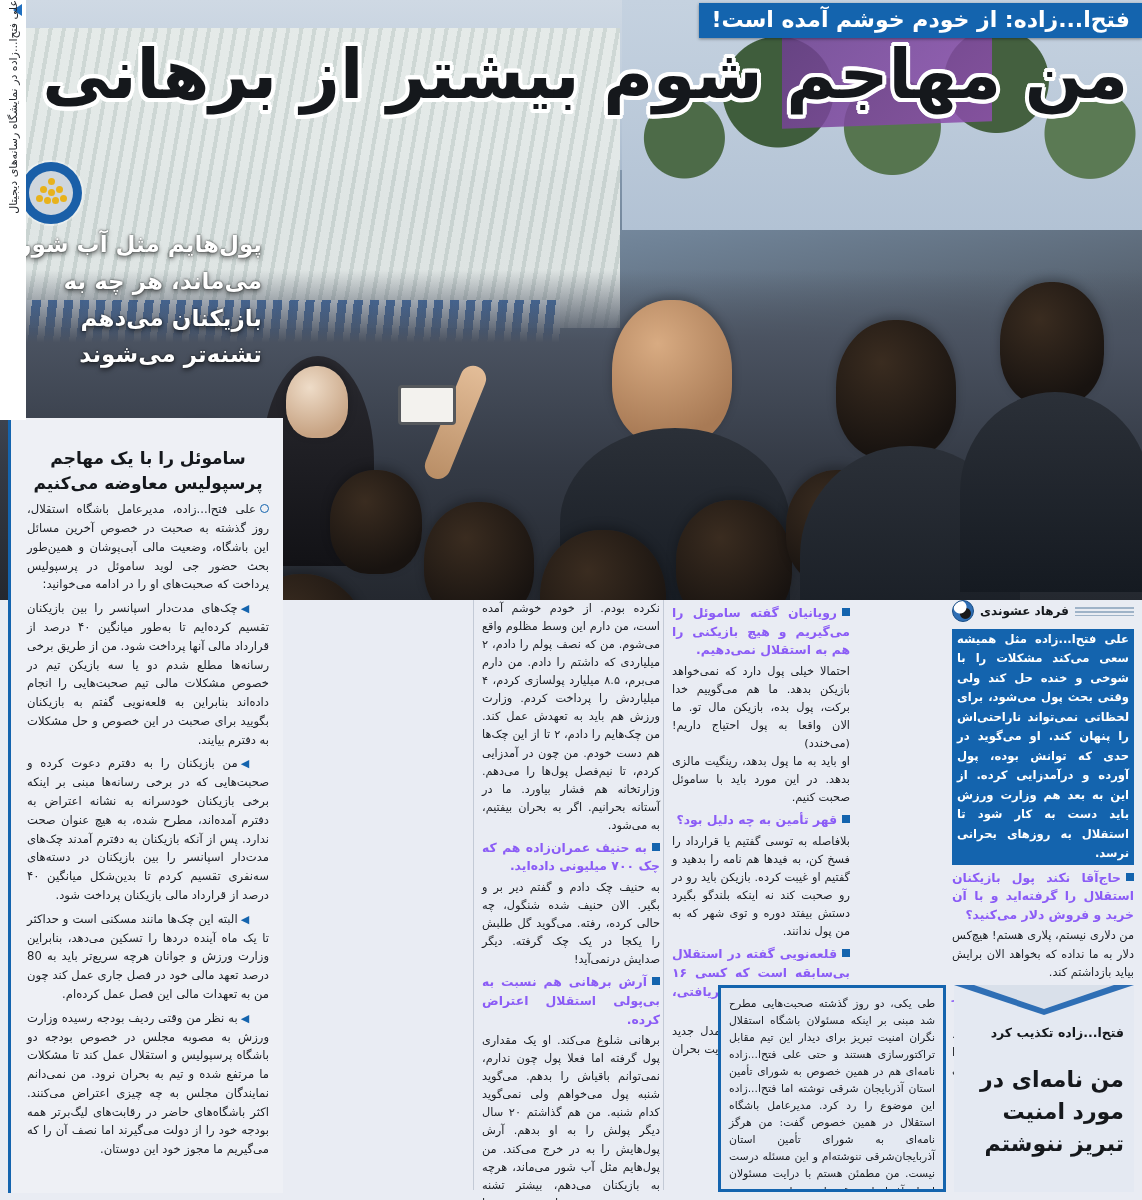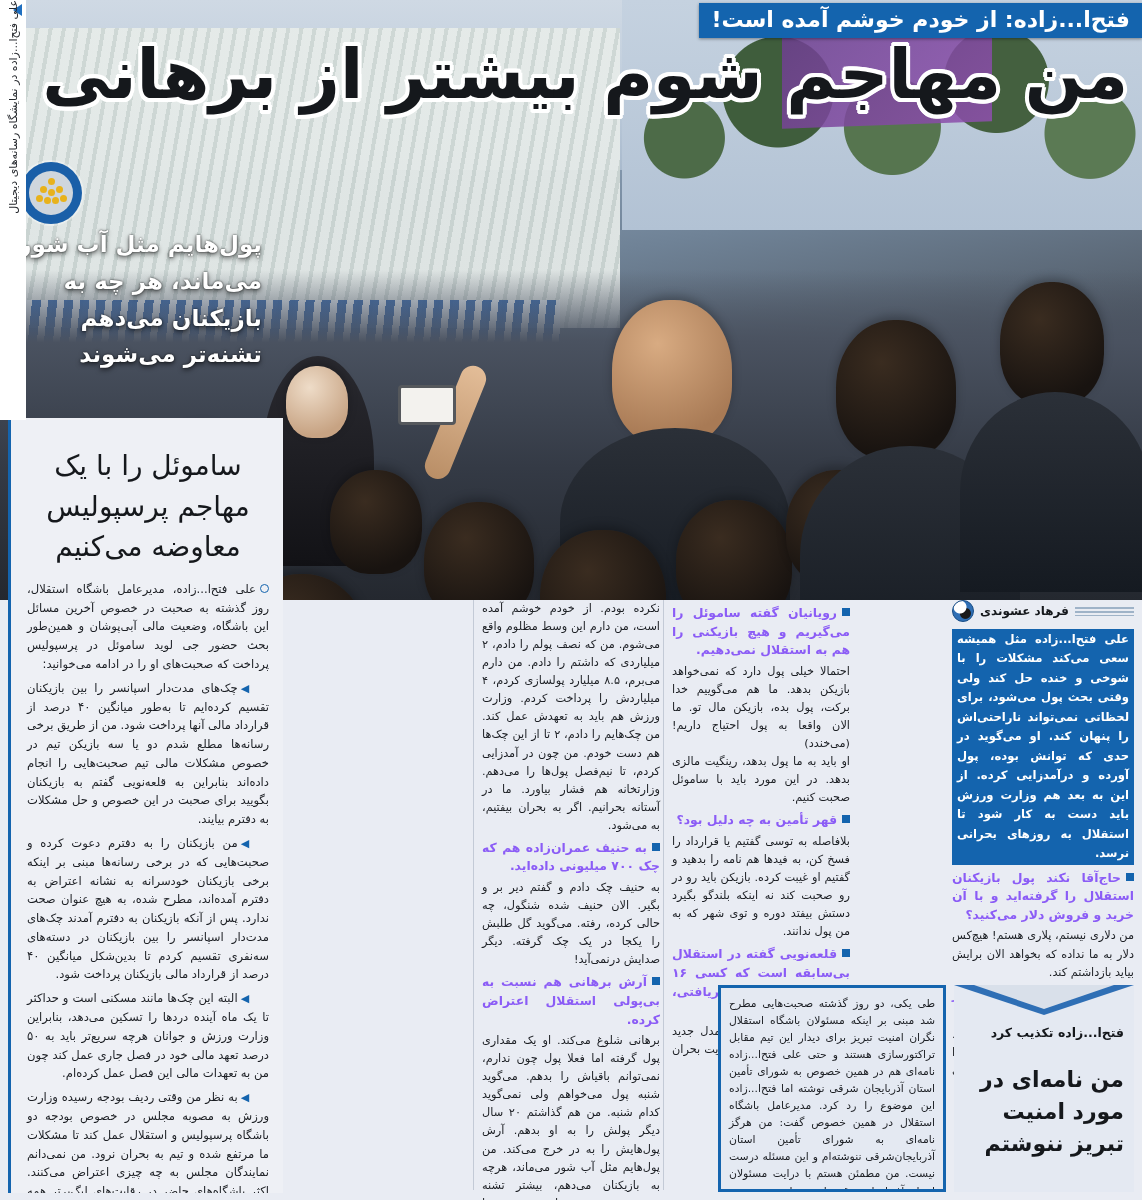--- a/index.html
+++ b/index.html
@@ -190,23 +190,23 @@
   .leftcol {
     position:absolute; left:8px; top:418px;
     width:275px; height:775px;
     background:#eef0f5;
     border-left:3px solid #1464ae;
     padding:28px 14px 10px 16px;
     z-index:20;
     overflow:hidden;
   }
   .subhead {
-    font-size:28px;font-weight:normal;color:#15181c;
+    font-size:17px;font-weight:bold;color:#15181c;
     text-align:center;line-height:1.45;letter-spacing:-0.7px;
-    margin-bottom:12px;
+    margin-bottom:5px;
   }
   .bodytext {
     font-size:11.6px; line-height:1.62; color:#1c1f24;
     text-align:justify; letter-spacing:-0.1px;
   }
   .bodytext p { margin-bottom:5px; }
   .bodytext p.ind { text-indent:10px; }
   .q-marker {
     display:inline-block; width:9px;height:9px;
     border:1.6px solid #1464ae; border-radius:50%;
@@ -383,21 +383,21 @@
 
   <div class="pullquote">پول‌هایم مثل آب شور می‌ماند، هر چه به بازیکنان می‌دهم تشنه‌تر می‌شوند</div>
 
   <div class="leftcol">
 
     <div class="subhead">ساموئل را با یک مهاجم پرسپولیس معاوضه می‌کنیم</div>
     <div class="bodytext">
       <p><span class="q-marker"></span><span>علی فتح‌ا...زاده، مدیرعامل باشگاه استقلال، روز گذشته به صحبت در خصوص آخرین مسائل این باشگاه، وضعیت مالی آبی‌پوشان و همین‌طور بحث حضور جی لوید ساموئل در پرسپولیس پرداخت که صحبت‌های او را در ادامه می‌خوانید:</span></p>
       <p class="ind"><span class="arrow-marker">◀</span><span>چک‌های مدت‌دار اسپانسر را بین بازیکنان تقسیم کرده‌ایم تا به‌طور میانگین ۴۰ درصد از قرارداد مالی آنها پرداخت شود. من از طریق برخی رسانه‌ها مطلع شدم دو یا سه بازیکن تیم در خصوص مشکلات مالی تیم صحبت‌هایی را انجام داده‌اند بنابراین به قلعه‌نویی گفتم به بازیکنان بگویید برای صحبت در این خصوص و حل مشکلات به دفترم بیایند.</span></p>
       <p class="ind"><span class="arrow-marker">◀</span><span>من بازیکنان را به دفترم دعوت کرده و صحبت‌هایی که در برخی رسانه‌ها مبنی بر اینکه برخی بازیکنان خودسرانه به نشانه اعتراض به دفترم آمده‌اند، مطرح شده، به هیچ عنوان صحت ندارد. پس از آنکه بازیکنان به دفترم آمدند چک‌های مدت‌دار اسپانسر را بین بازیکنان در دسته‌های سه‌نفری تقسیم کردم تا بدین‌شکل میانگین ۴۰ درصد از قرارداد مالی بازیکنان پرداخت شود.</span></p>
-      <p class="ind"><span class="arrow-marker">◀</span><span>البته این چک‌ها مانند مسکنی است و حداکثر تا یک ماه آینده دردها را تسکین می‌دهد، بنابراین وزارت ورزش و جوانان هرچه سریع‌تر باید به ۵۰ درصد تعهد مالی خود در فصل جاری عمل کند چون من به تعهدات مالی این فصل عمل کرده‌ام.</span></p>
+      <p class="ind"><span class="arrow-marker">◀</span><span>البته این چک‌ها مانند مسکنی است و حداکثر تا یک ماه آینده دردها را تسکین می‌دهد، بنابراین وزارت ورزش و جوانان هرچه سریع‌تر باید به 80 درصد تعهد مالی خود در فصل جاری عمل کند چون من به تعهدات مالی این فصل عمل کرده‌ام.</span></p>
       <p class="ind"><span class="arrow-marker">◀</span><span>به نظر من وقتی ردیف بودجه رسیده وزارت ورزش به مصوبه مجلس در خصوص بودجه دو باشگاه پرسپولیس و استقلال عمل کند تا مشکلات ما مرتفع شده و تیم به بحران نرود. من نمی‌دانم نمایندگان مجلس به چه چیزی اعتراض می‌کنند. اکثر باشگاه‌های حاضر در رقابت‌های لیگ‌برتر همه بودجه خود را از دولت می‌گیرند اما نصف آن را که می‌گیریم ما مجوز خود این دوستان.</span></p>
 
     </div>
   </div>
 
   <div class="vdiv" style="right:478px;"></div>
   <div class="vdiv" style="right:668px;"></div>
 
   <div class="midwrap">
 

